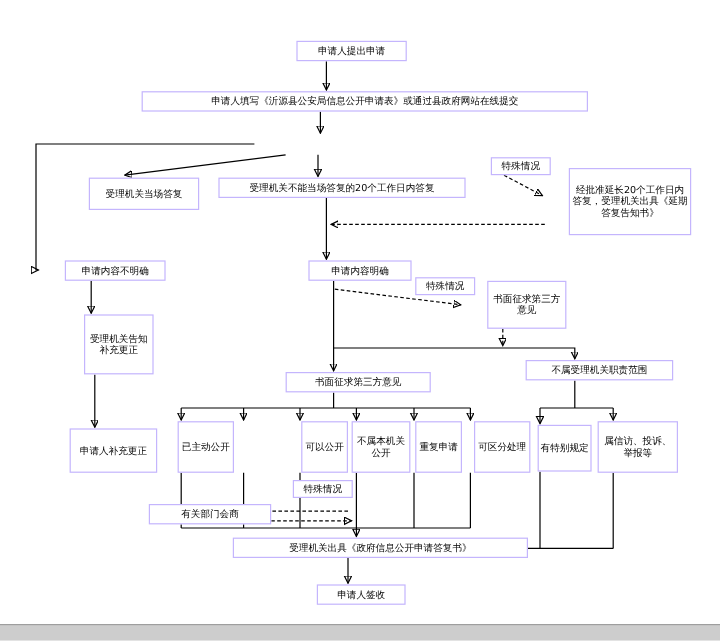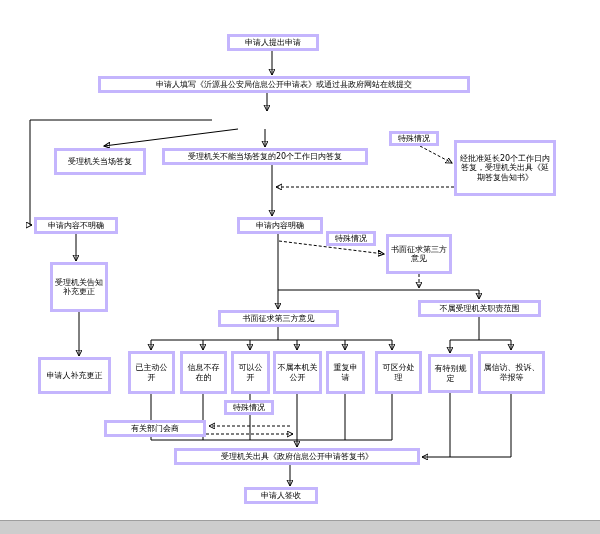--- a/index.html
+++ b/index.html
@@ -14,31 +14,32 @@
   .connectors {
     position: absolute;
     left: 0; top: 0;
     width: 600px; height: 534px;
   }
   .connectors path { stroke: #000; fill: none; stroke-width: 1; }
   .connectors g.dashed path { stroke-dasharray: 3 2; }
   .node {
     position: absolute;
     box-sizing: border-box;
-    border: 3px solid #c4b5fd;
+    border: 1px solid #c4b5fd;
     background: #fff;
     color: #000;
     font-size: 8px;
     line-height: 1.18;
     display: flex;
     align-items: center;
     justify-content: center;
     text-align: center;
     padding: 0 1px;
     overflow: hidden;
+    margin-left: 20px;
   }
   .bottom-bar {
     position: absolute;
     left: 0; top: 520px;
     width: 600px; height: 14px;
     background: #cdcdcd;
     border-top: 1px solid #9e9e9e;
   }
 </style>
 </head>
@@ -97,21 +98,20 @@
   <div class="node" style="left:454px;top:140px;width:102px;height:56px">经批准延长20个工作日内答复，受理机关出具《延期答复告知书》</div>
   <div class="node" style="left:34px;top:217px;width:84px;height:17px">申请内容不明确</div>
   <div class="node" style="left:237px;top:217px;width:86px;height:17px">申请内容明确</div>
   <div class="node" style="left:326px;top:231px;width:50px;height:15px">特殊情况</div>
   <div class="node" style="left:386px;top:234px;width:66px;height:40px">书面征求第三方意见</div>
   <div class="node" style="left:50px;top:262px;width:58px;height:50px">受理机关告知补充更正</div>
   <div class="node" style="left:218px;top:310px;width:121px;height:17px">书面征求第三方意见</div>
   <div class="node" style="left:418px;top:300px;width:123px;height:17px">不属受理机关职责范围</div>
   <div class="node" style="left:38px;top:357px;width:73px;height:37px">申请人补充更正</div>
   <div class="node" style="left:128px;top:351px;width:47px;height:43px">已主动公开</div>
-  <div class="node" style="left:180px;top:351px;width:47px;height:43px">信息不存在的</div>
   <div class="node" style="left:231px;top:351px;width:39px;height:43px">可以公开</div>
   <div class="node" style="left:273px;top:351px;width:49px;height:43px">不属本机关公开</div>
   <div class="node" style="left:326px;top:351px;width:39px;height:43px">重复申请</div>
   <div class="node" style="left:375px;top:351px;width:47px;height:43px">可区分处理</div>
   <div class="node" style="left:428px;top:354px;width:45px;height:39px">有特别规定</div>
   <div class="node" style="left:478px;top:351px;width:67px;height:43px">属信访、投诉、举报等</div>
   <div class="node" style="left:224px;top:400px;width:50px;height:15px">特殊情况</div>
   <div class="node" style="left:104px;top:420px;width:102px;height:17px">有关部门会商</div>
   <div class="node" style="left:174px;top:448px;width:246px;height:17px">受理机关出具《政府信息公开申请答复书》</div>
   <div class="node" style="left:244px;top:487px;width:74px;height:17px">申请人签收</div>

